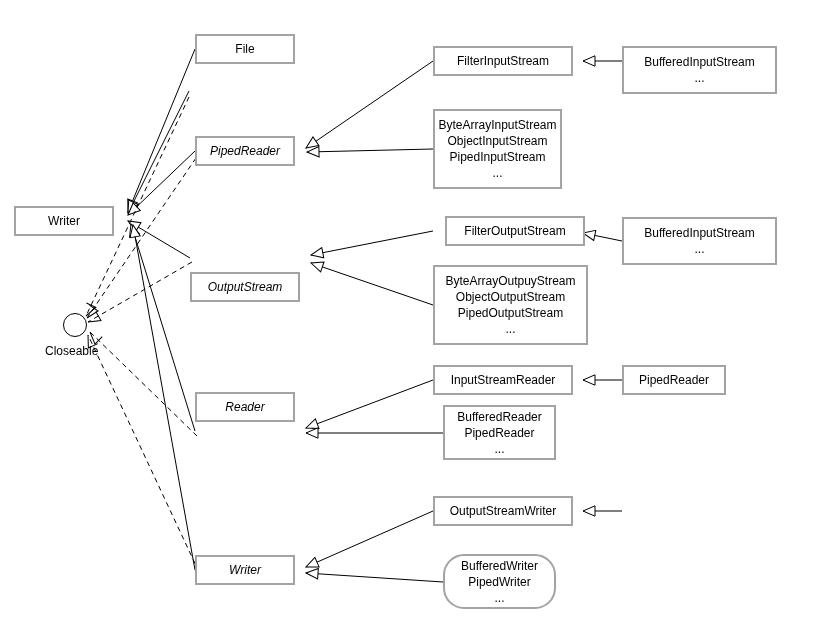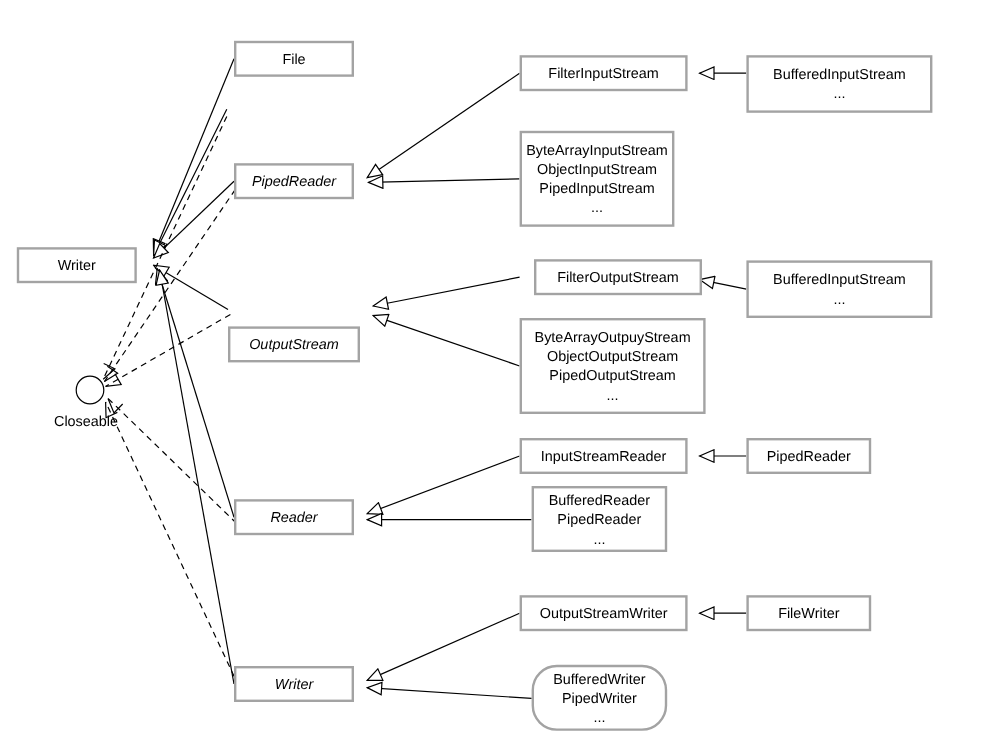--- a/index.html
+++ b/index.html
@@ -114,21 +114,21 @@
 
 
   <div class="node italic" style="left:195px; top:136px; width:100px; height:30px;">
     <span>PipedReader</span>
   </div>
 
   <div class="node italic" style="left:190px; top:243px; width:110px; height:30px;margin-top:29px;">
     <span>OutputStream</span>
   </div>
 
-  <div class="node italic" style="left:195px; top:416px; width:100px; height:30px;">
+  <div class="node italic" style="left:195px; top:392px; width:100px; height:30px;">
     <span>Reader</span>
   </div>
 
   <div class="node italic" style="left:195px; top:555px; width:100px; height:30px;">
     <span>Writer</span>
   </div>
 
   <div class="node" style="left:433px; top:46px; width:140px; height:30px;">
     <span>FilterInputStream</span>
   </div>
@@ -172,23 +172,20 @@
   <div class="node" style="left:443px; top:405px; width:113px; height:55px;">
     <span>BufferedReader
 PipedReader
 ...</span>
   </div>
 
   <div class="node" style="left:433px; top:496px; width:140px; height:30px;">
     <span>OutputStreamWriter</span>
   </div>
 
-  <div class="node" style="left:622px; top:496px; width:104px; height:30px;">
-    <span>FileWriter</span>
-  </div>
 
   <div class="node" style="left:443px; top:554px; width:113px; height:55px;border-radius:21px;">
     <span>BufferedWriter
 PipedWriter
 ...</span>
   </div>
 
   <div class="iface-circle" style="left:63px; top:313px; width:24px; height:24px;"></div>
   <div class="iface-label" style="left:45px; top:344px;">Closeable</div>
 

